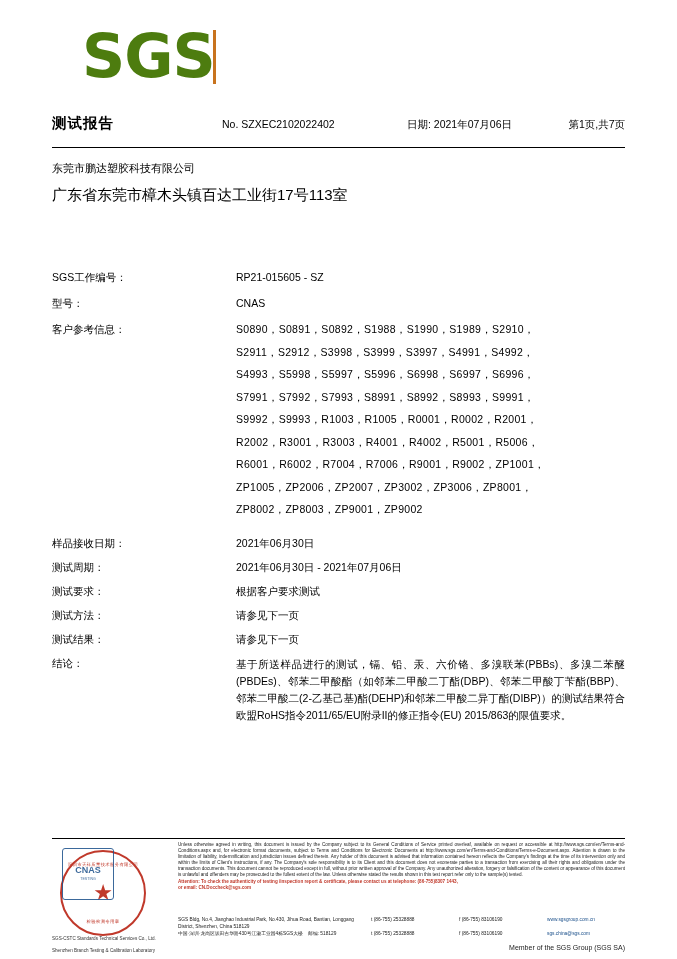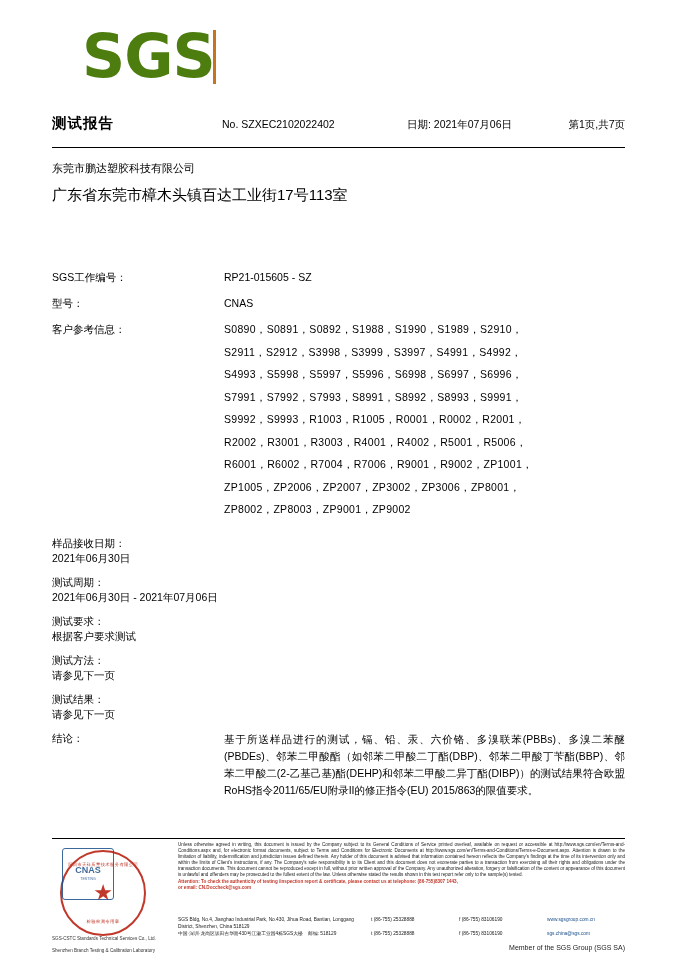--- a/index.html
+++ b/index.html
@@ -119,26 +119,27 @@
     display: flex;
     margin-bottom: 11px;
     line-height: 15px;
   }
   .flabel {
     width: 172px;
     flex-shrink: 0;
   }
   .fvalue {
     flex: 1;
+    margin-left: 12px;
   }
   .ref-lines div {
     margin-bottom: 7.5px;
     letter-spacing: 0.3px;
   }
-  .frow.tight { margin-bottom: 9px; flex-direction: column; }
+  .frow.tight { margin-bottom: 9px; }
   .frow.gap-top { margin-top: 9px; }
   .conclusion {
     line-height: 17px;
     text-align: justify;
   }
 
   
   .footer-line {
     position: absolute;
     left: 52px;

